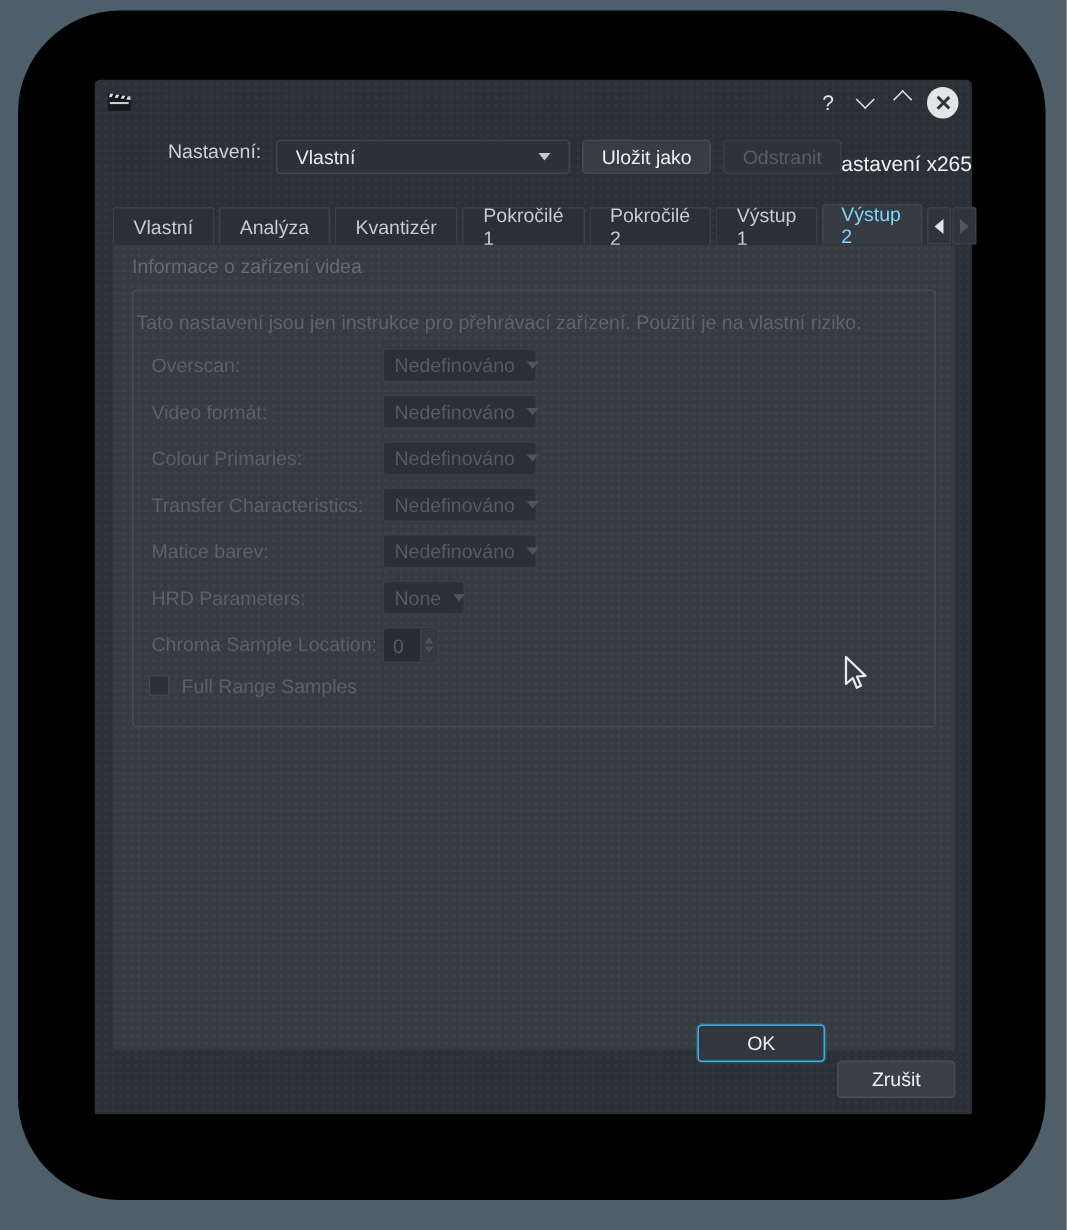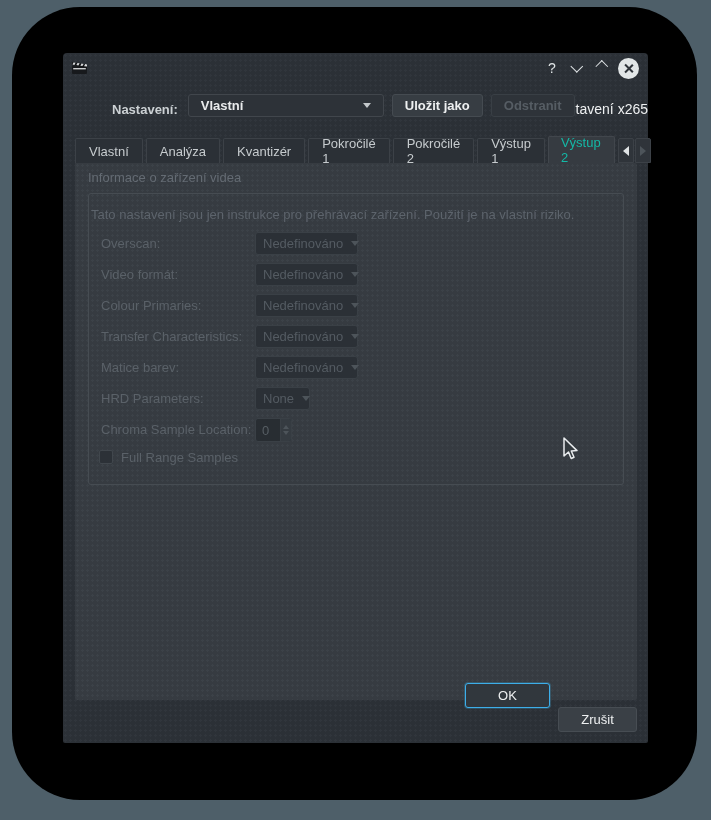--- a/index.html
+++ b/index.html
@@ -41,40 +41,40 @@
     width:21px;height:21px;border-radius:50%;background:#e2e6e7;
     display:flex;align-items:center;justify-content:center;
   }
   .x-glyph{position:relative;width:9px;height:9px;}
   .x-glyph:before,.x-glyph:after{
     content:"";position:absolute;left:4px;top:-1px;width:1.7px;height:11px;background:#2f343a;
   }
   .x-glyph:before{transform:rotate(45deg);}
   .x-glyph:after{transform:rotate(-45deg);}
   
-  .preset-row{position:absolute;left:0;top:40px;right:0;height:24px;display:flex;align-items:flex-end;padding-left:49px;gap:8px;font-weight:bold;}
+  .preset-row{position:absolute;left:0;top:40px;right:0;height:24px;display:flex;align-items:flex-start;padding-left:49px;gap:8px;}
   .preset-row .lbl{color:#ccd1d4;margin-right:2px;}
   .combo{
     box-sizing:border-box;width:196px;height:23px;background:#2d3238;border:1px solid #41464c;border-radius:3px;
     display:flex;align-items:center;padding:0 12px;color:#e9ebec;justify-content:space-between;
   }
   .combo-arrow{width:0;height:0;border-left:4px solid transparent;border-right:4px solid transparent;border-top:5px solid #c3c8cb;}
   .btn{
     box-sizing:border-box;height:23px;padding:0 12px;background:#373d43;border:1px solid #454b51;border-radius:3px;
     display:flex;align-items:center;color:#eef0f1;
   }
   .btn.disabled{background:#2e3339;border-color:#393f45;color:#565d64;}
   
   .tabbar{position:absolute;left:12px;top:83px;width:562px;height:27px;display:flex;align-items:flex-end;}
   .tab{
     box-sizing:border-box;height:25px;padding:0 13px;margin-right:3px;
     background:#2b3036;border:1px solid #3c4147;border-bottom:none;border-radius:2px 2px 0 0;
     display:flex;align-items:center;color:#c6cbce;
   }
-  .tab.active{height:27px;background:#363b41;color:#14b8a6;border-color:#41464c;padding-left:12px;}
+  .tab.active{height:27px;background:#363b41;color:#7dd3fc;border-color:#41464c;padding-left:12px;}
   .tab-scrollers{margin-left:auto;display:flex;align-items:flex-end;gap:1px;}
   .tscroll{
     box-sizing:border-box;width:16px;height:25px;background:#2f343a;border:1px solid #3c4147;border-radius:2px 2px 0 0;
     display:flex;align-items:center;justify-content:center;
   }
   .tri-left{width:0;height:0;border-top:5px solid transparent;border-bottom:5px solid transparent;border-right:6px solid #e0e3e5;}
   .tri-right{width:0;height:0;border-top:5px solid transparent;border-bottom:5px solid transparent;border-left:6px solid #4d545a;}
   
   .pane{
     position:absolute;left:12px;top:110px;width:562px;height:537px;background:#363b41;

